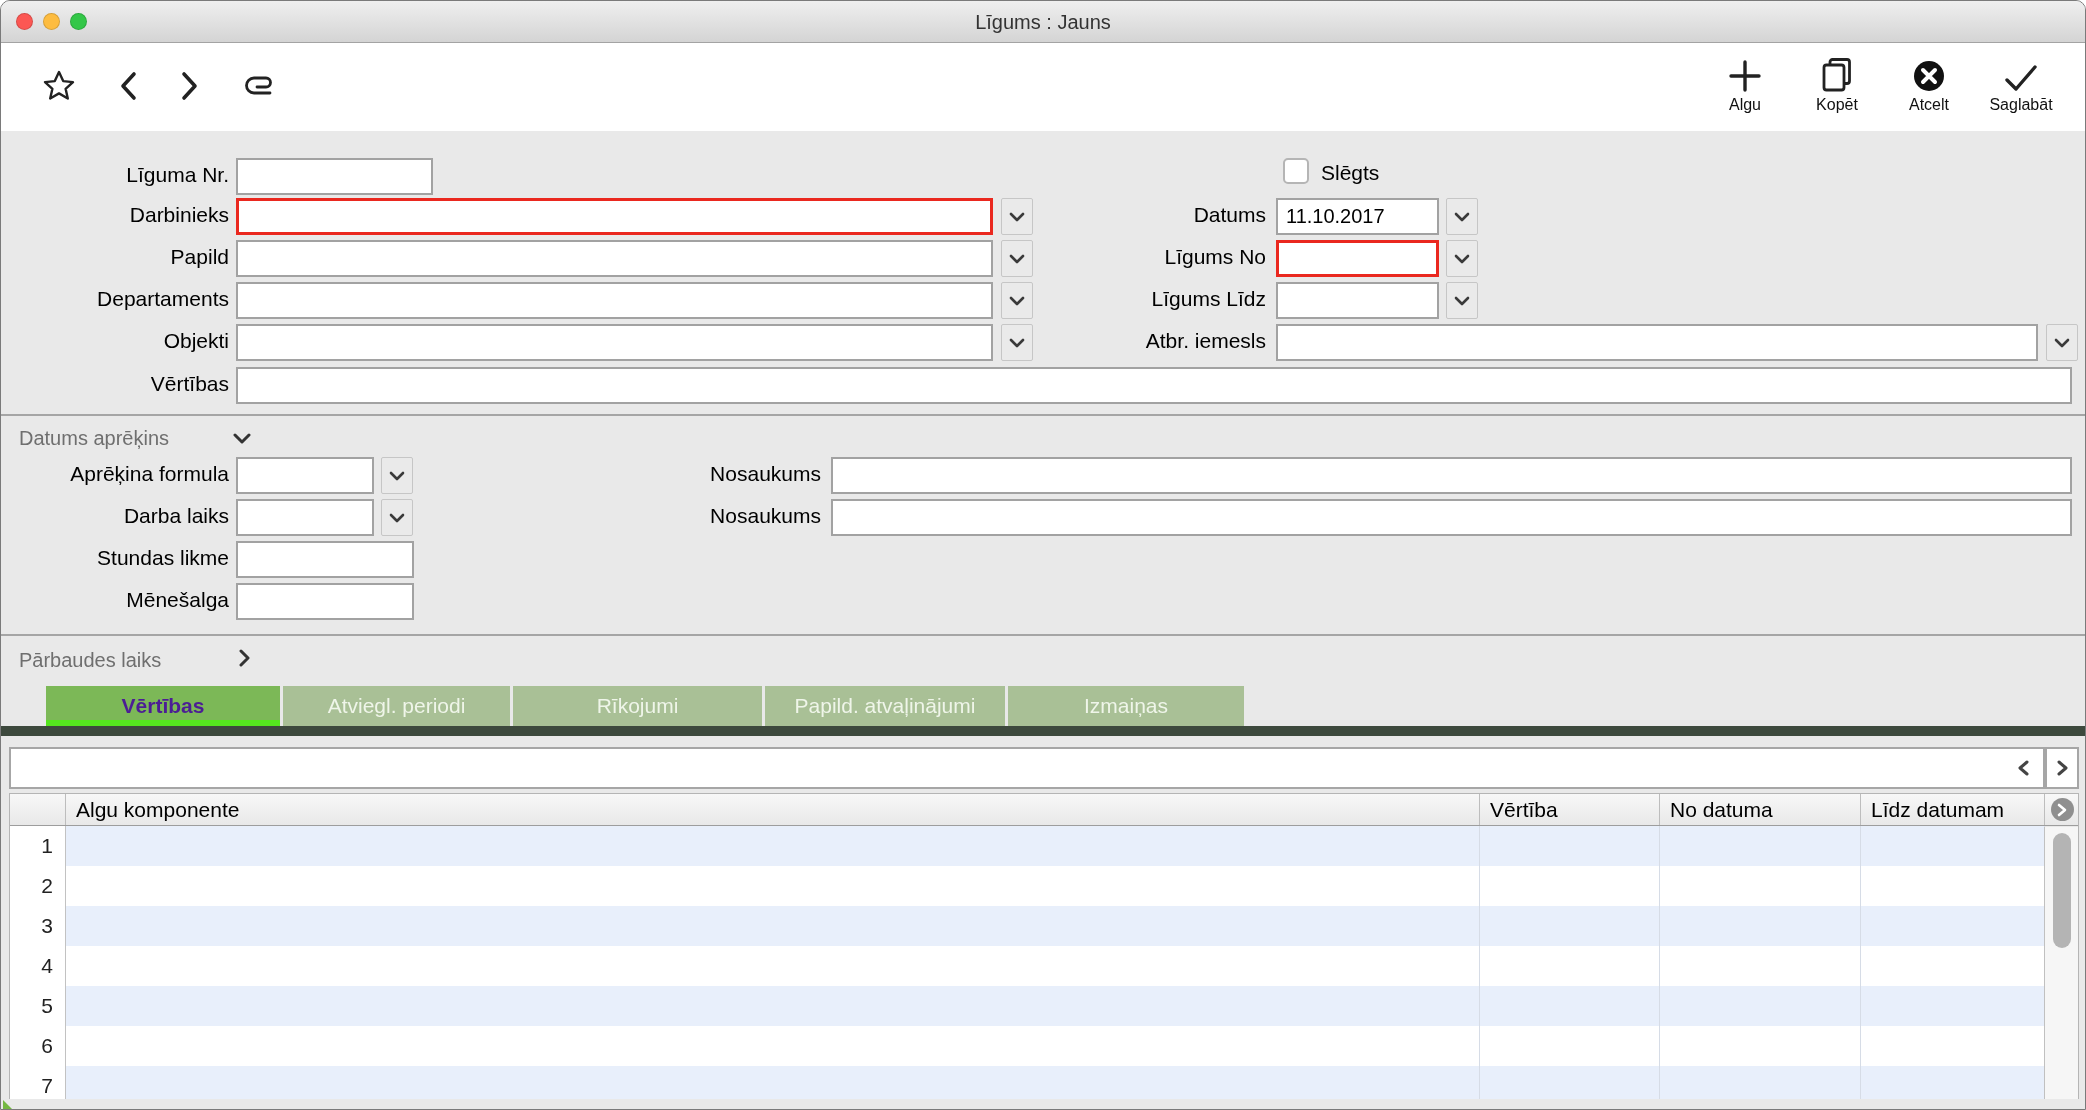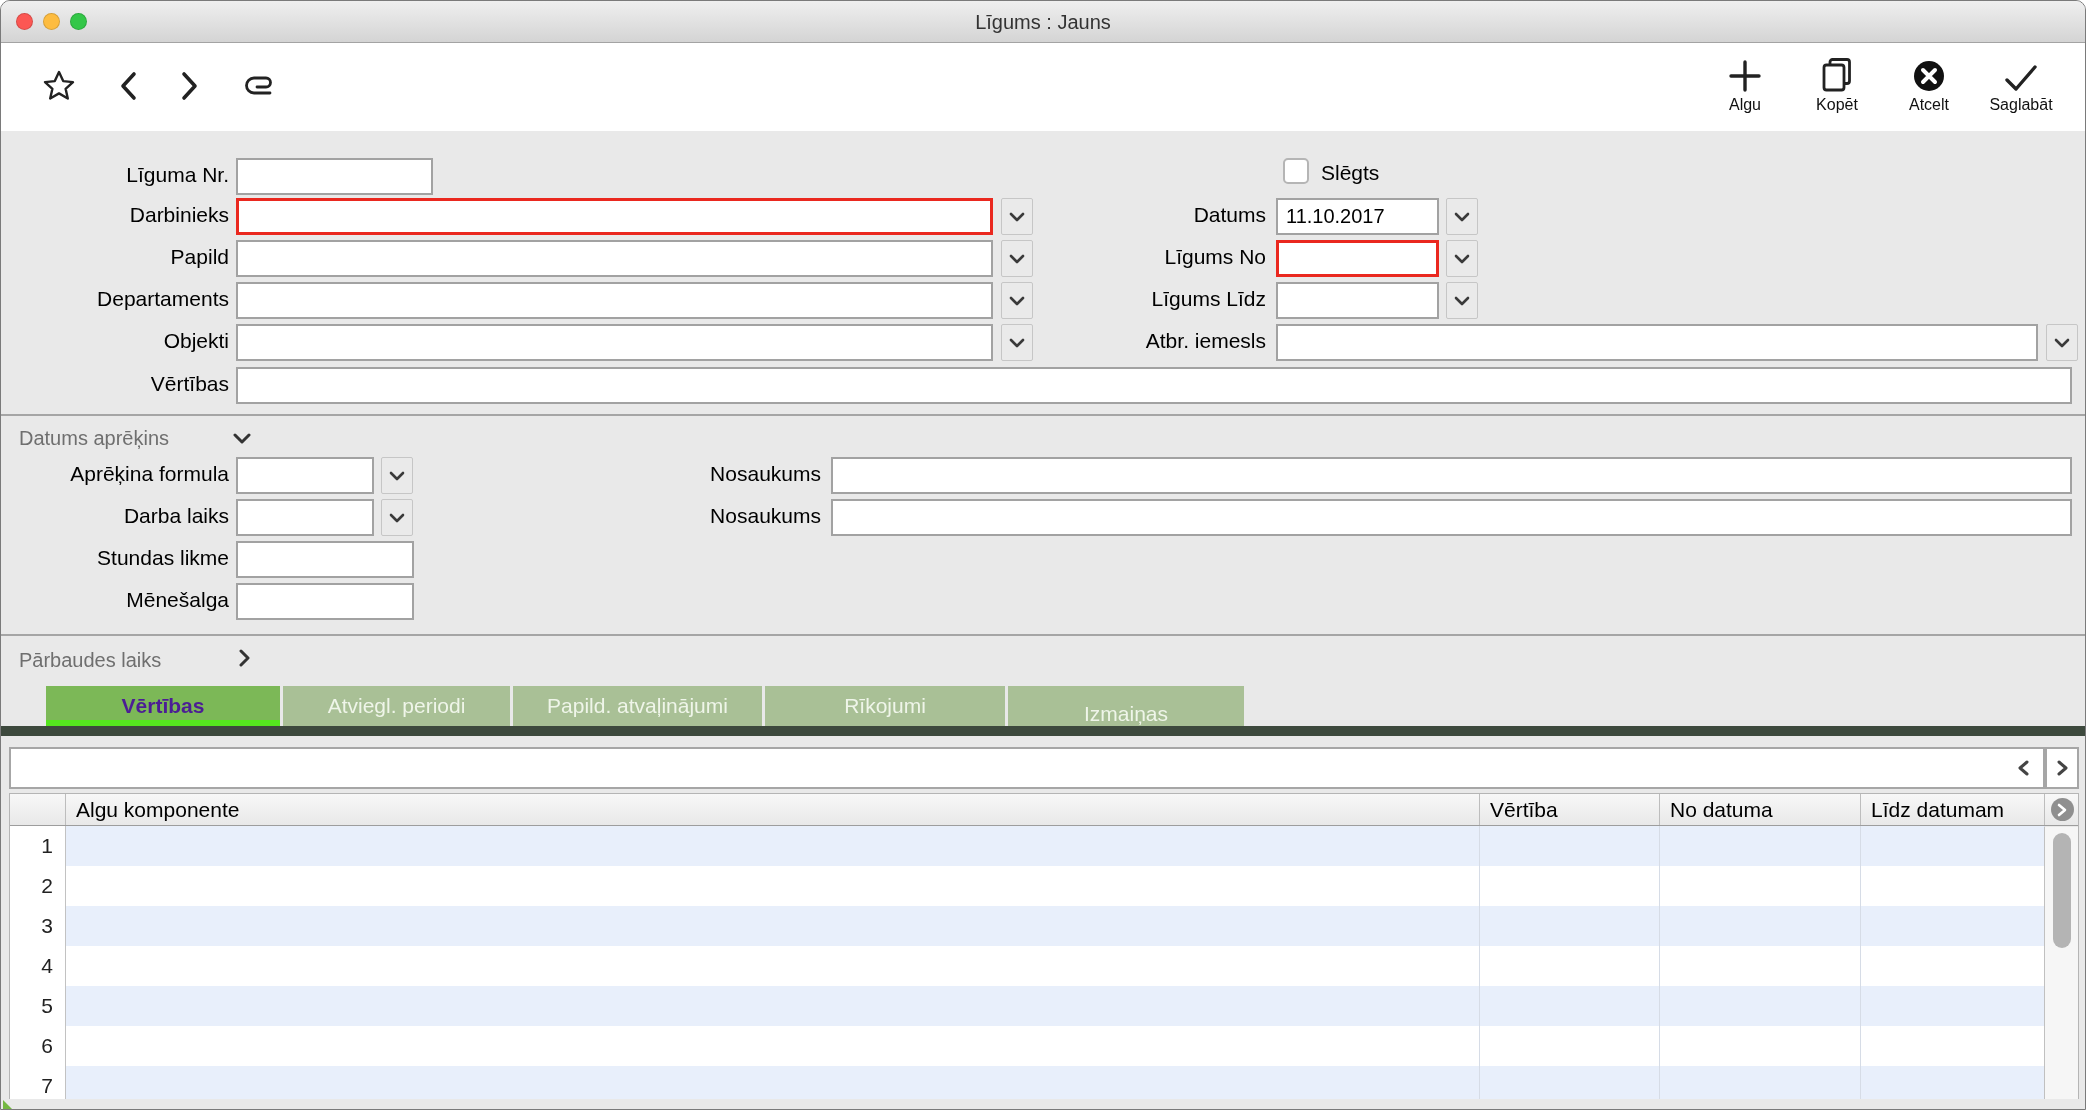--- a/index.html
+++ b/index.html
@@ -34,21 +34,21 @@
   .hdiv { position:absolute; left:0; right:0; height:2px; background:#a5a5a5; }
   .sect-h { position:absolute; font-size:20px; color:#6f6f6f; white-space:nowrap; }
   .sect-ch { position:absolute; width:26px; height:22px; display:flex; align-items:center; justify-content:center; }
   .checkbox { position:absolute; width:26px; height:26px; background:#fff; border:2px solid #b5b5b5; border-radius:5px; }
   .cblbl { position:absolute; font-size:21px; }
   
   .tabs { position:absolute; left:45px; top:685px; display:flex; }
   .tab { height:40px; display:flex; align-items:center; justify-content:center; font-size:21px; margin-right:3px; position:relative; cursor:default; }
   .tabs .tab:nth-child(1){ width:234px; } .tabs .tab:nth-child(2){ width:227px; }
   .tabs .tab:nth-child(3){ width:249px; } .tabs .tab:nth-child(4){ width:240px; }
-  .tabs .tab:nth-child(5){ width:236px;align-items:flex-end; }
+  .tabs .tab:nth-child(5){ width:236px; }
   .tab.active { background:#7cb857; color:#4c1d95; font-weight:bold; }
   .tab.active::after { content:""; position:absolute; left:0; right:0; bottom:0; height:6px; background:#55e51e; }
   .tab.inactive { background:#a9c096; color:#eff5e9; }
   .darkbar { position:absolute; top:725px; left:0; right:0; height:10px; background:#3d493d; }
   
   .filterbar { position:absolute; top:746px; left:8px; width:2036px; height:42px; background:#fff; border:2px solid #a6a6a6; font-size:20px; padding:0 40px 0 10px; outline:none; font-family:"Liberation Sans",sans-serif; }
   .fb-prev { position:absolute; top:746px; left:2000px; width:44px; height:42px; display:flex; align-items:center; justify-content:center; }
   .fb-next { position:absolute; top:746px; left:2044px; width:34px; height:42px; background:#fff; border:2px solid #a6a6a6; display:flex; align-items:center; justify-content:center; }
   
   .table { position:absolute; top:792px; left:8px; width:2070px; height:306px; overflow:hidden; border-left:1px solid #b5b5b5; border-right:1px solid #b5b5b5; }
@@ -260,24 +260,24 @@
   </div>
 
   <div class="tabs">
     <div class="tab active">
         <span>Vērtības</span>
       </div>
     <div class="tab inactive">
         <span>Atviegl. periodi</span>
       </div>
     <div class="tab inactive">
+        <span>Rīkojumi</span>
+      </div>
+    <div class="tab inactive">
         <span>Papild. atvaļinājumi</span>
-      </div>
-    <div class="tab inactive">
-        <span>Rīkojumi</span>
       </div>
     <div class="tab inactive">
         <span>Izmaiņas</span>
       </div>
   </div>
   <div class="darkbar"></div>
 
   <input class="filterbar" style="">
   <div class="fb-prev">
     <svg width="14" height="18" viewBox="0 0 14 18">

